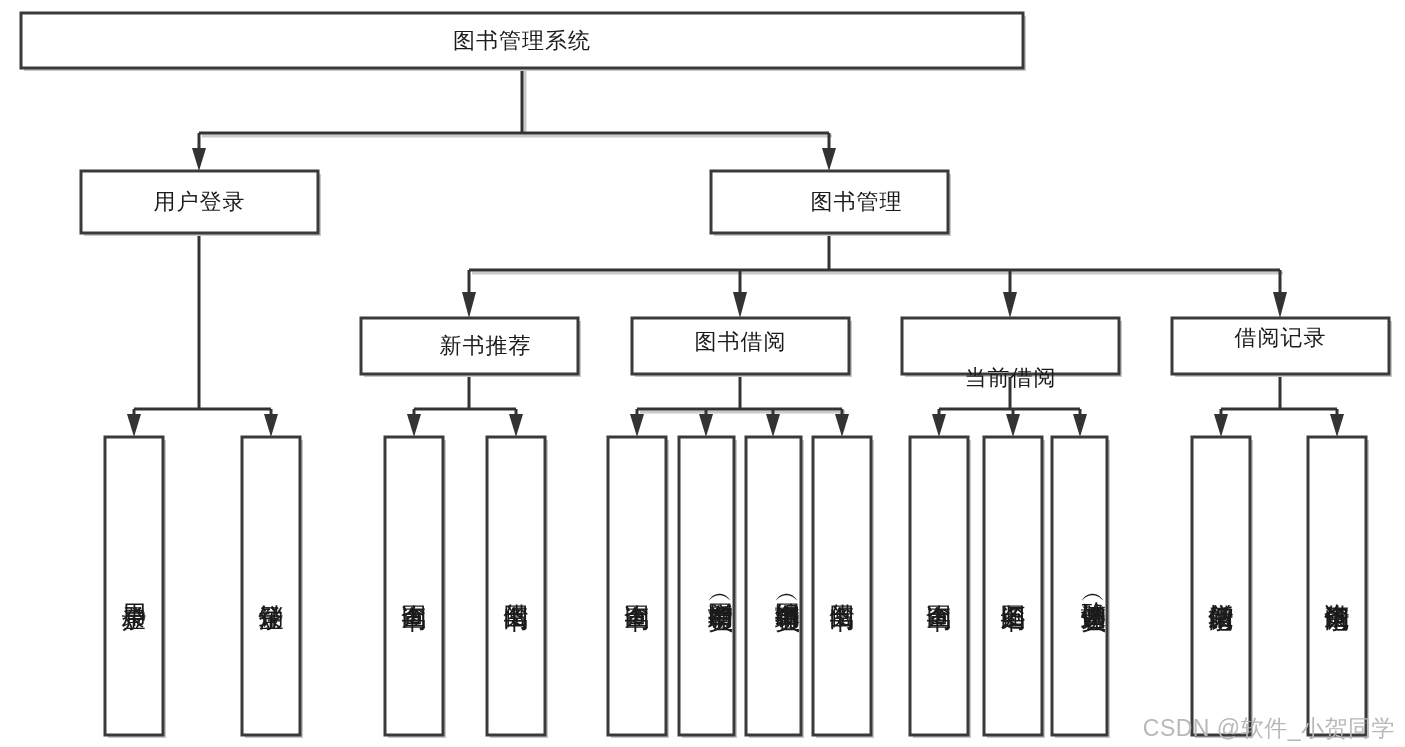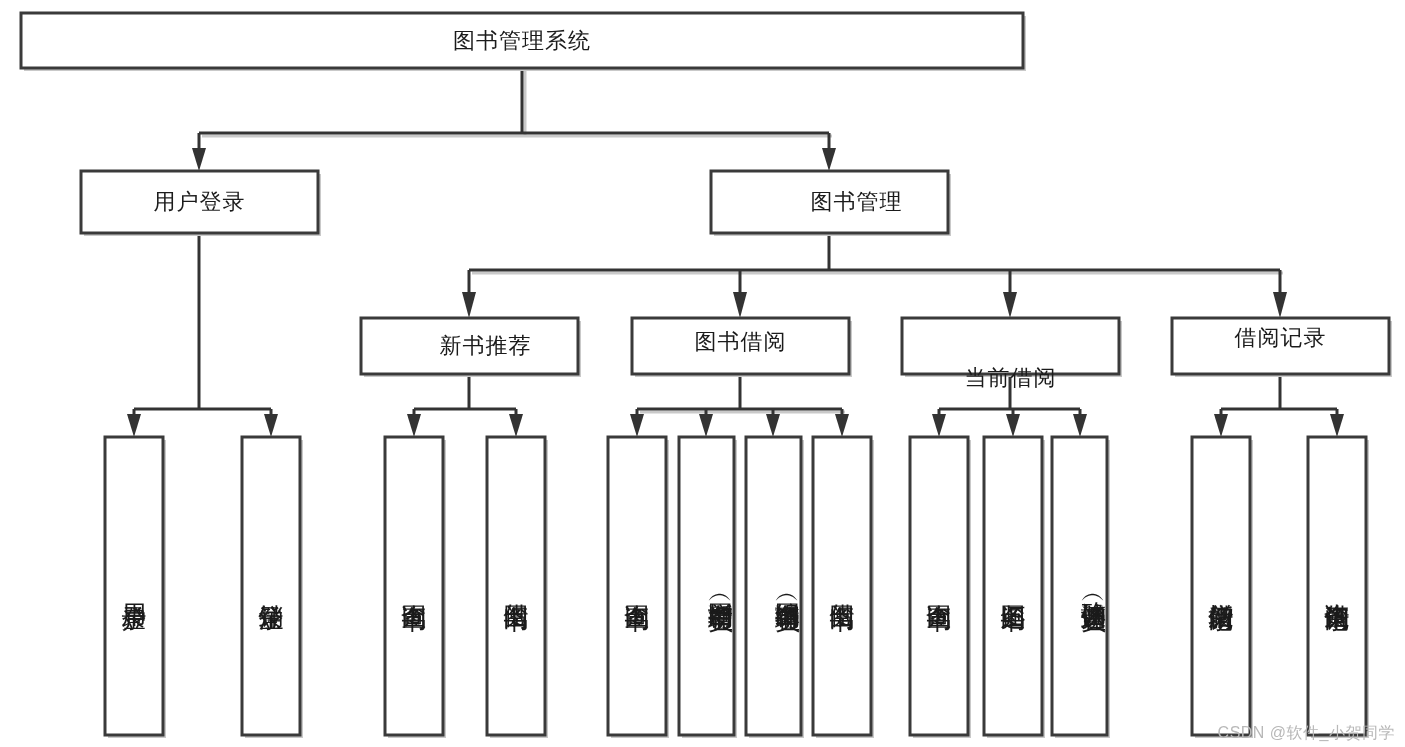--- a/index.html
+++ b/index.html
@@ -40,21 +40,21 @@
     font-size:22px;
     color:#1b1b1b;
     letter-spacing:1px;
     font-family:"Liberation Sans","DejaVu Sans",sans-serif;
     white-space:nowrap;
     pointer-events:none;
   }
   #watermark{
     position:absolute;
     right:10px;bottom:3px;
-    font-size:16px;
+    font-size:23px;
     color:#b8b8b8;
     font-family:"Liberation Sans","DejaVu Sans",sans-serif;
     letter-spacing:0.5px;
     pointer-events:none;
   }
 </style>
 </head>
 <body>
 
 <div id="diagram-root">

